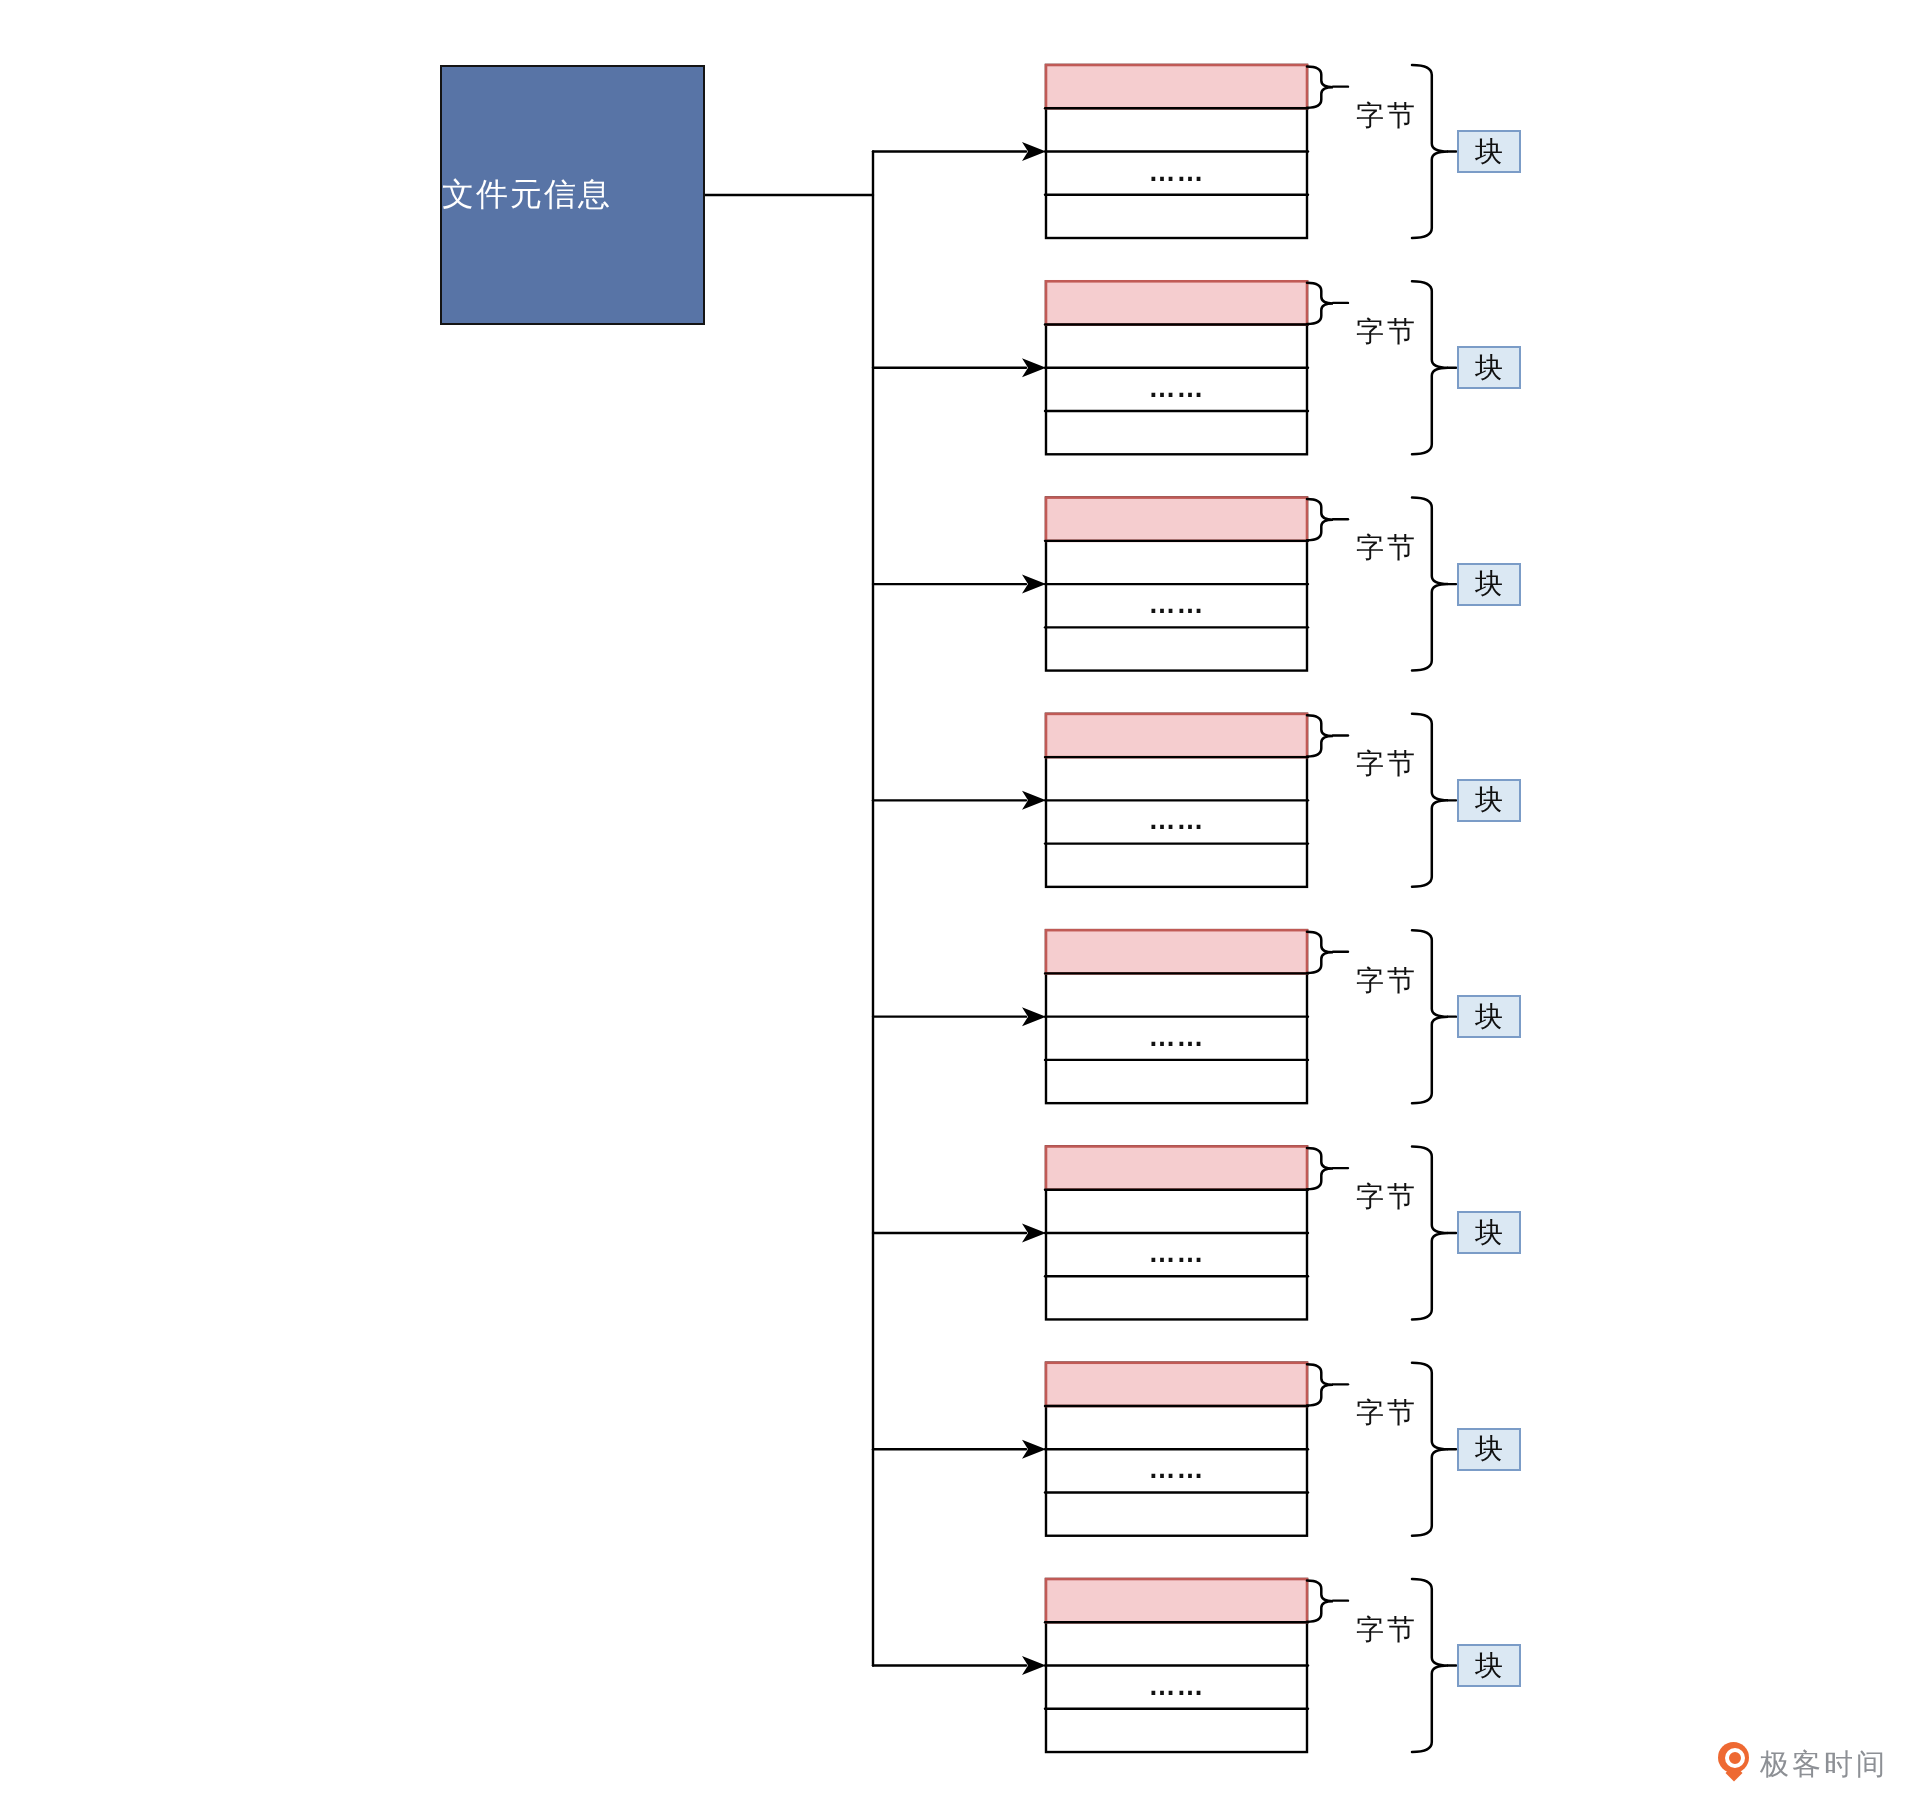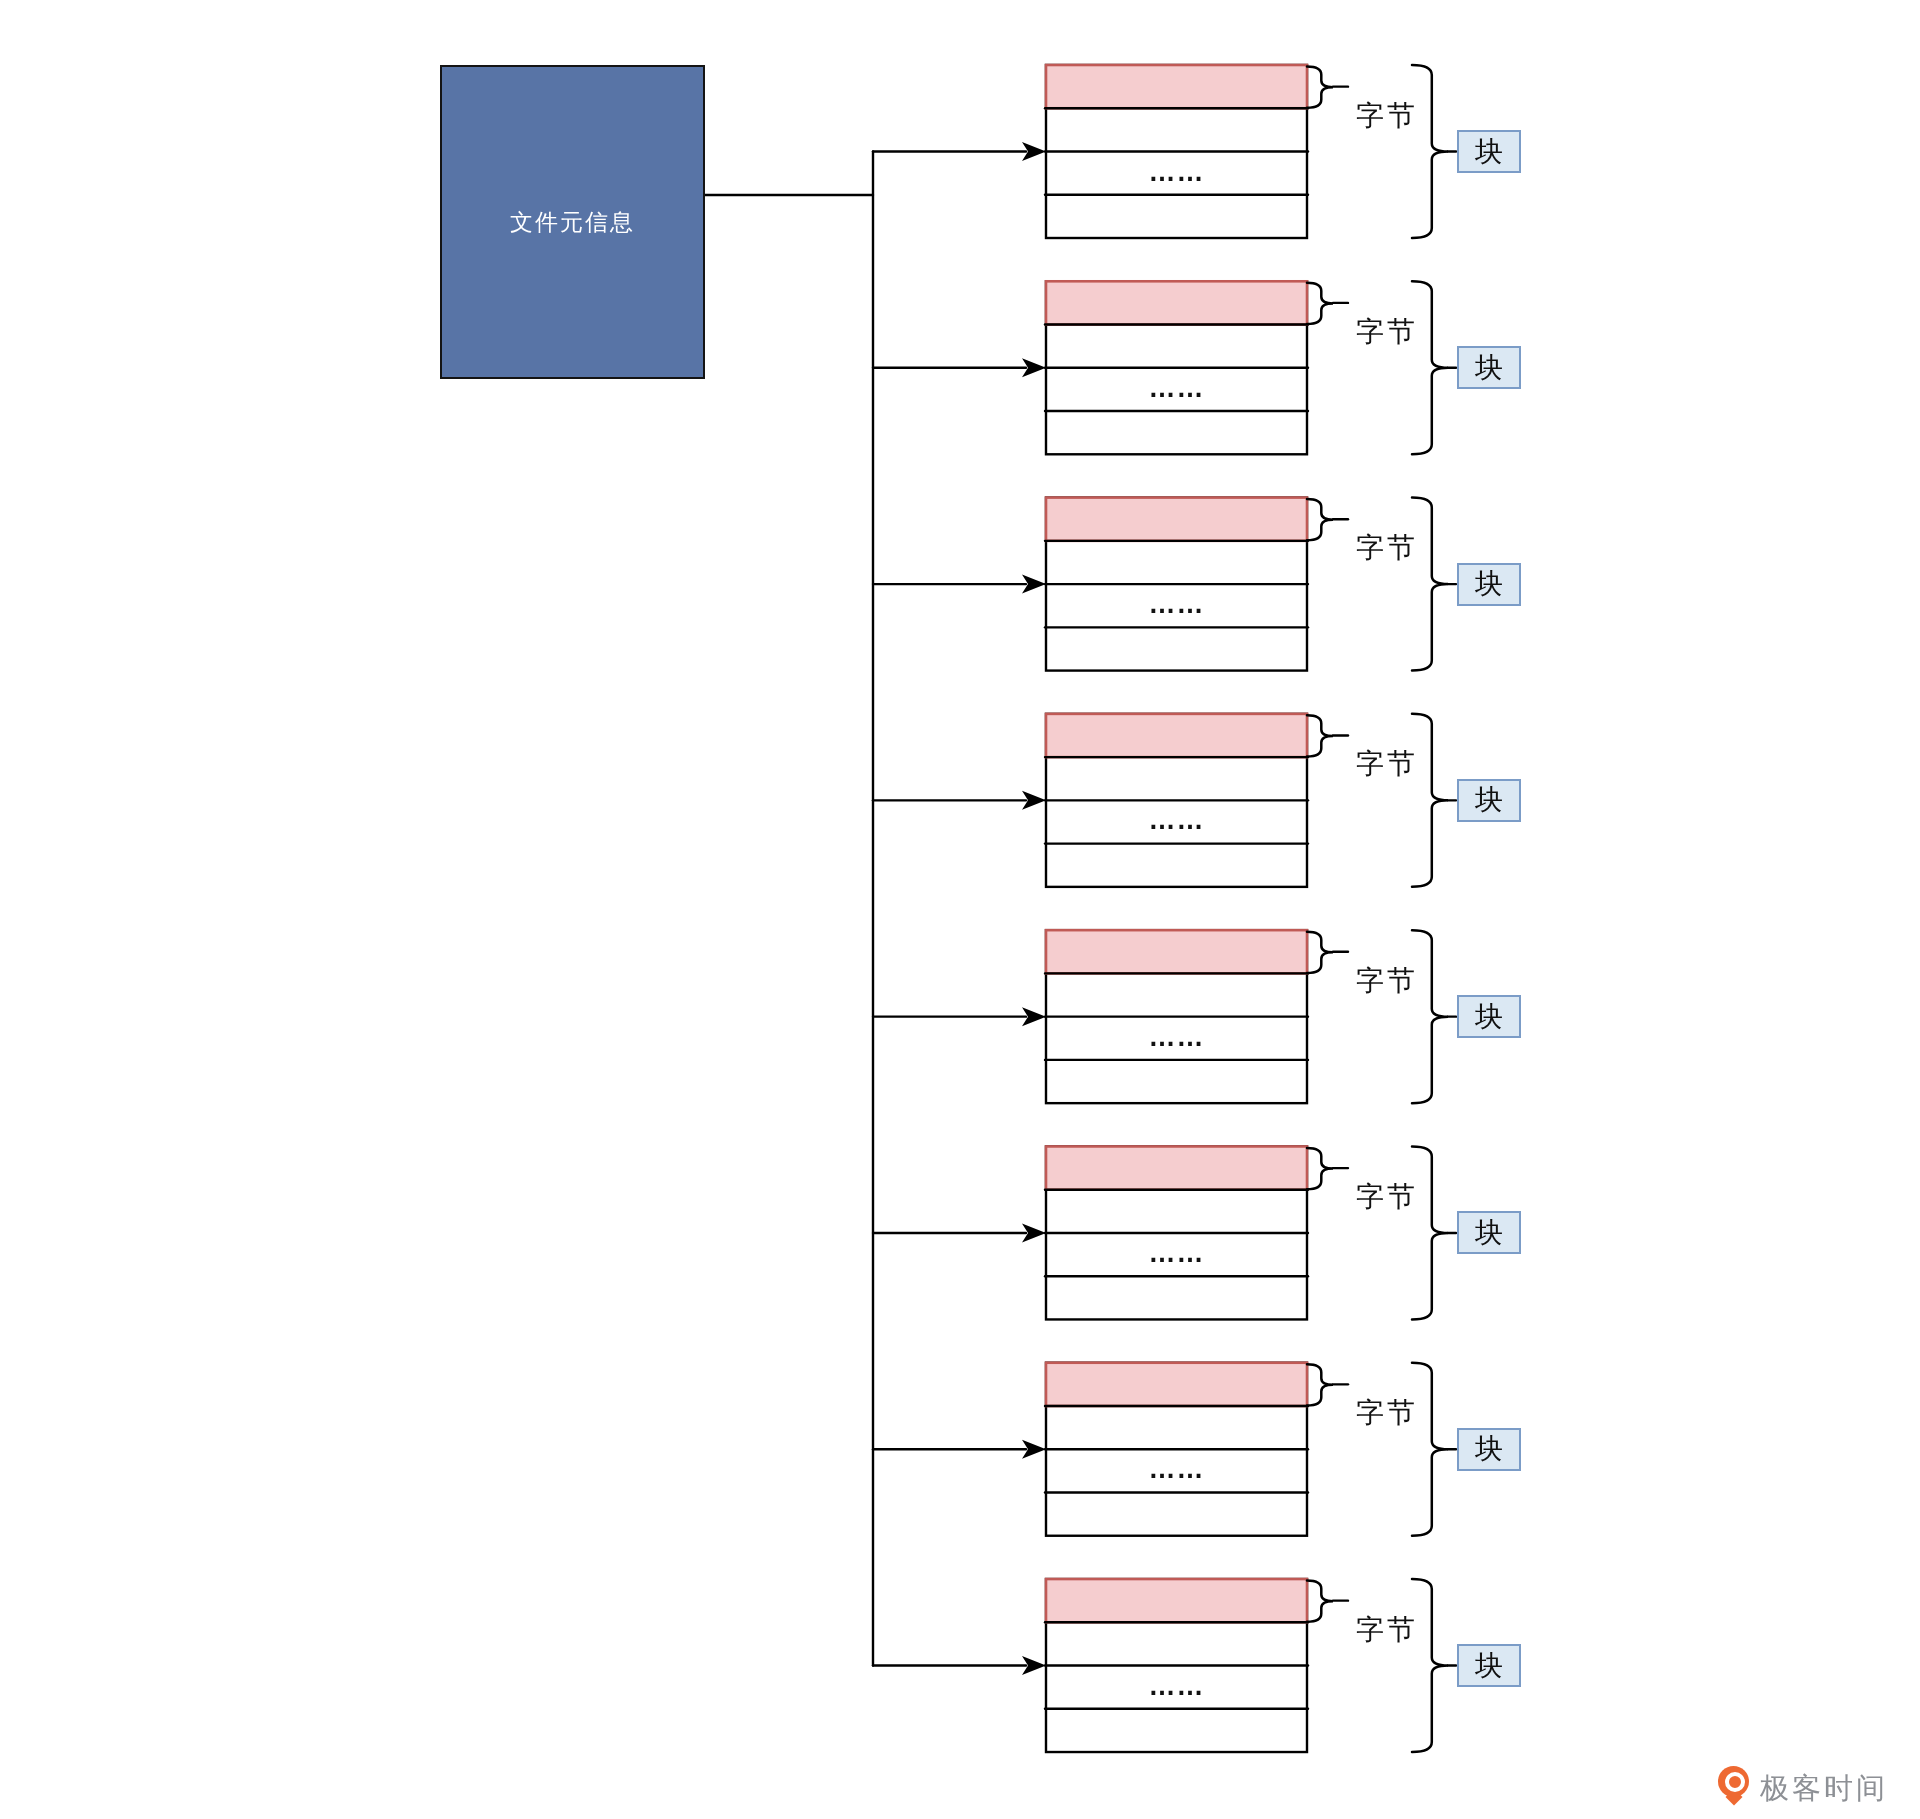--- a/index.html
+++ b/index.html
@@ -2,41 +2,41 @@
 <html style="--root-fill: #5874A6; --block-fill: #DBE8F3; --block-border: #7B9CC7; --brand-orange: #EE6932; --brand-text: #8D9095;"><head>
 <meta charset="utf-8">
 <style>
   html,body{margin:0;padding:0;background:#ffffff;}
   .canvas{
     position:relative;width:1920px;height:1819px;background:#ffffff;
     font-family:"Liberation Sans","DejaVu Sans",sans-serif;overflow:hidden;
   }
   #connectors{position:absolute;left:0;top:0;width:1920px;height:1819px;}
   .root-box{
-    position:absolute;left:440px;top:65px;width:265px;height:314px;
+    position:absolute;left:440px;top:65px;width:265px;height:260px;
     background:var(--root-fill);border:2.5px solid #141414;box-sizing:border-box;
-    display:flex;align-items:center;justify-content:center;
-    color:#ffffff;font-size:23px;letter-spacing:2px;
+    display:flex;align-items:center;justify-content:flex-start;
+    color:#ffffff;font-size:32px;letter-spacing:2px;
   }
   .byte-label{
     position:absolute;font-size:28px;color:#111111;letter-spacing:3px;
     white-space:nowrap;line-height:36px;margin-top:29px;
   }
   .block-box{
     position:absolute;left:1457px;width:64px;height:43px;
     background:var(--block-fill);border:2.5px solid var(--block-border);
     box-sizing:border-box;display:flex;align-items:center;justify-content:center;
     font-size:28px;color:#111111;
   }
   .dots{
     position:absolute;left:1046px;width:261px;height:43px;line-height:38px;
     text-align:center;font-size:27px;color:#111111;font-weight:700;letter-spacing:1px;
   }
   .logo{
-    position:absolute;left:1718px;top:1742px;display:flex;align-items:center;gap:9px;margin-top:24px;
+    position:absolute;left:1718px;top:1742px;display:flex;align-items:center;gap:9px;
   }
   .logo-icon{position:relative;width:33px;height:45px;}
   .logo-circle{position:absolute;left:0;top:0;width:31px;height:31px;border-radius:50%;background:var(--brand-orange);}
   .logo-ring{position:absolute;left:7px;top:6px;width:12px;height:12px;border:4px solid #ffffff;border-radius:50%;}
   .logo-tail{position:absolute;left:10px;top:25px;width:12px;height:12px;background:var(--brand-orange);transform:rotate(45deg);}
   .logo-text{font-size:29px;color:var(--brand-text);letter-spacing:3px;white-space:nowrap;}
 </style>
 </head>
 <body>
 

